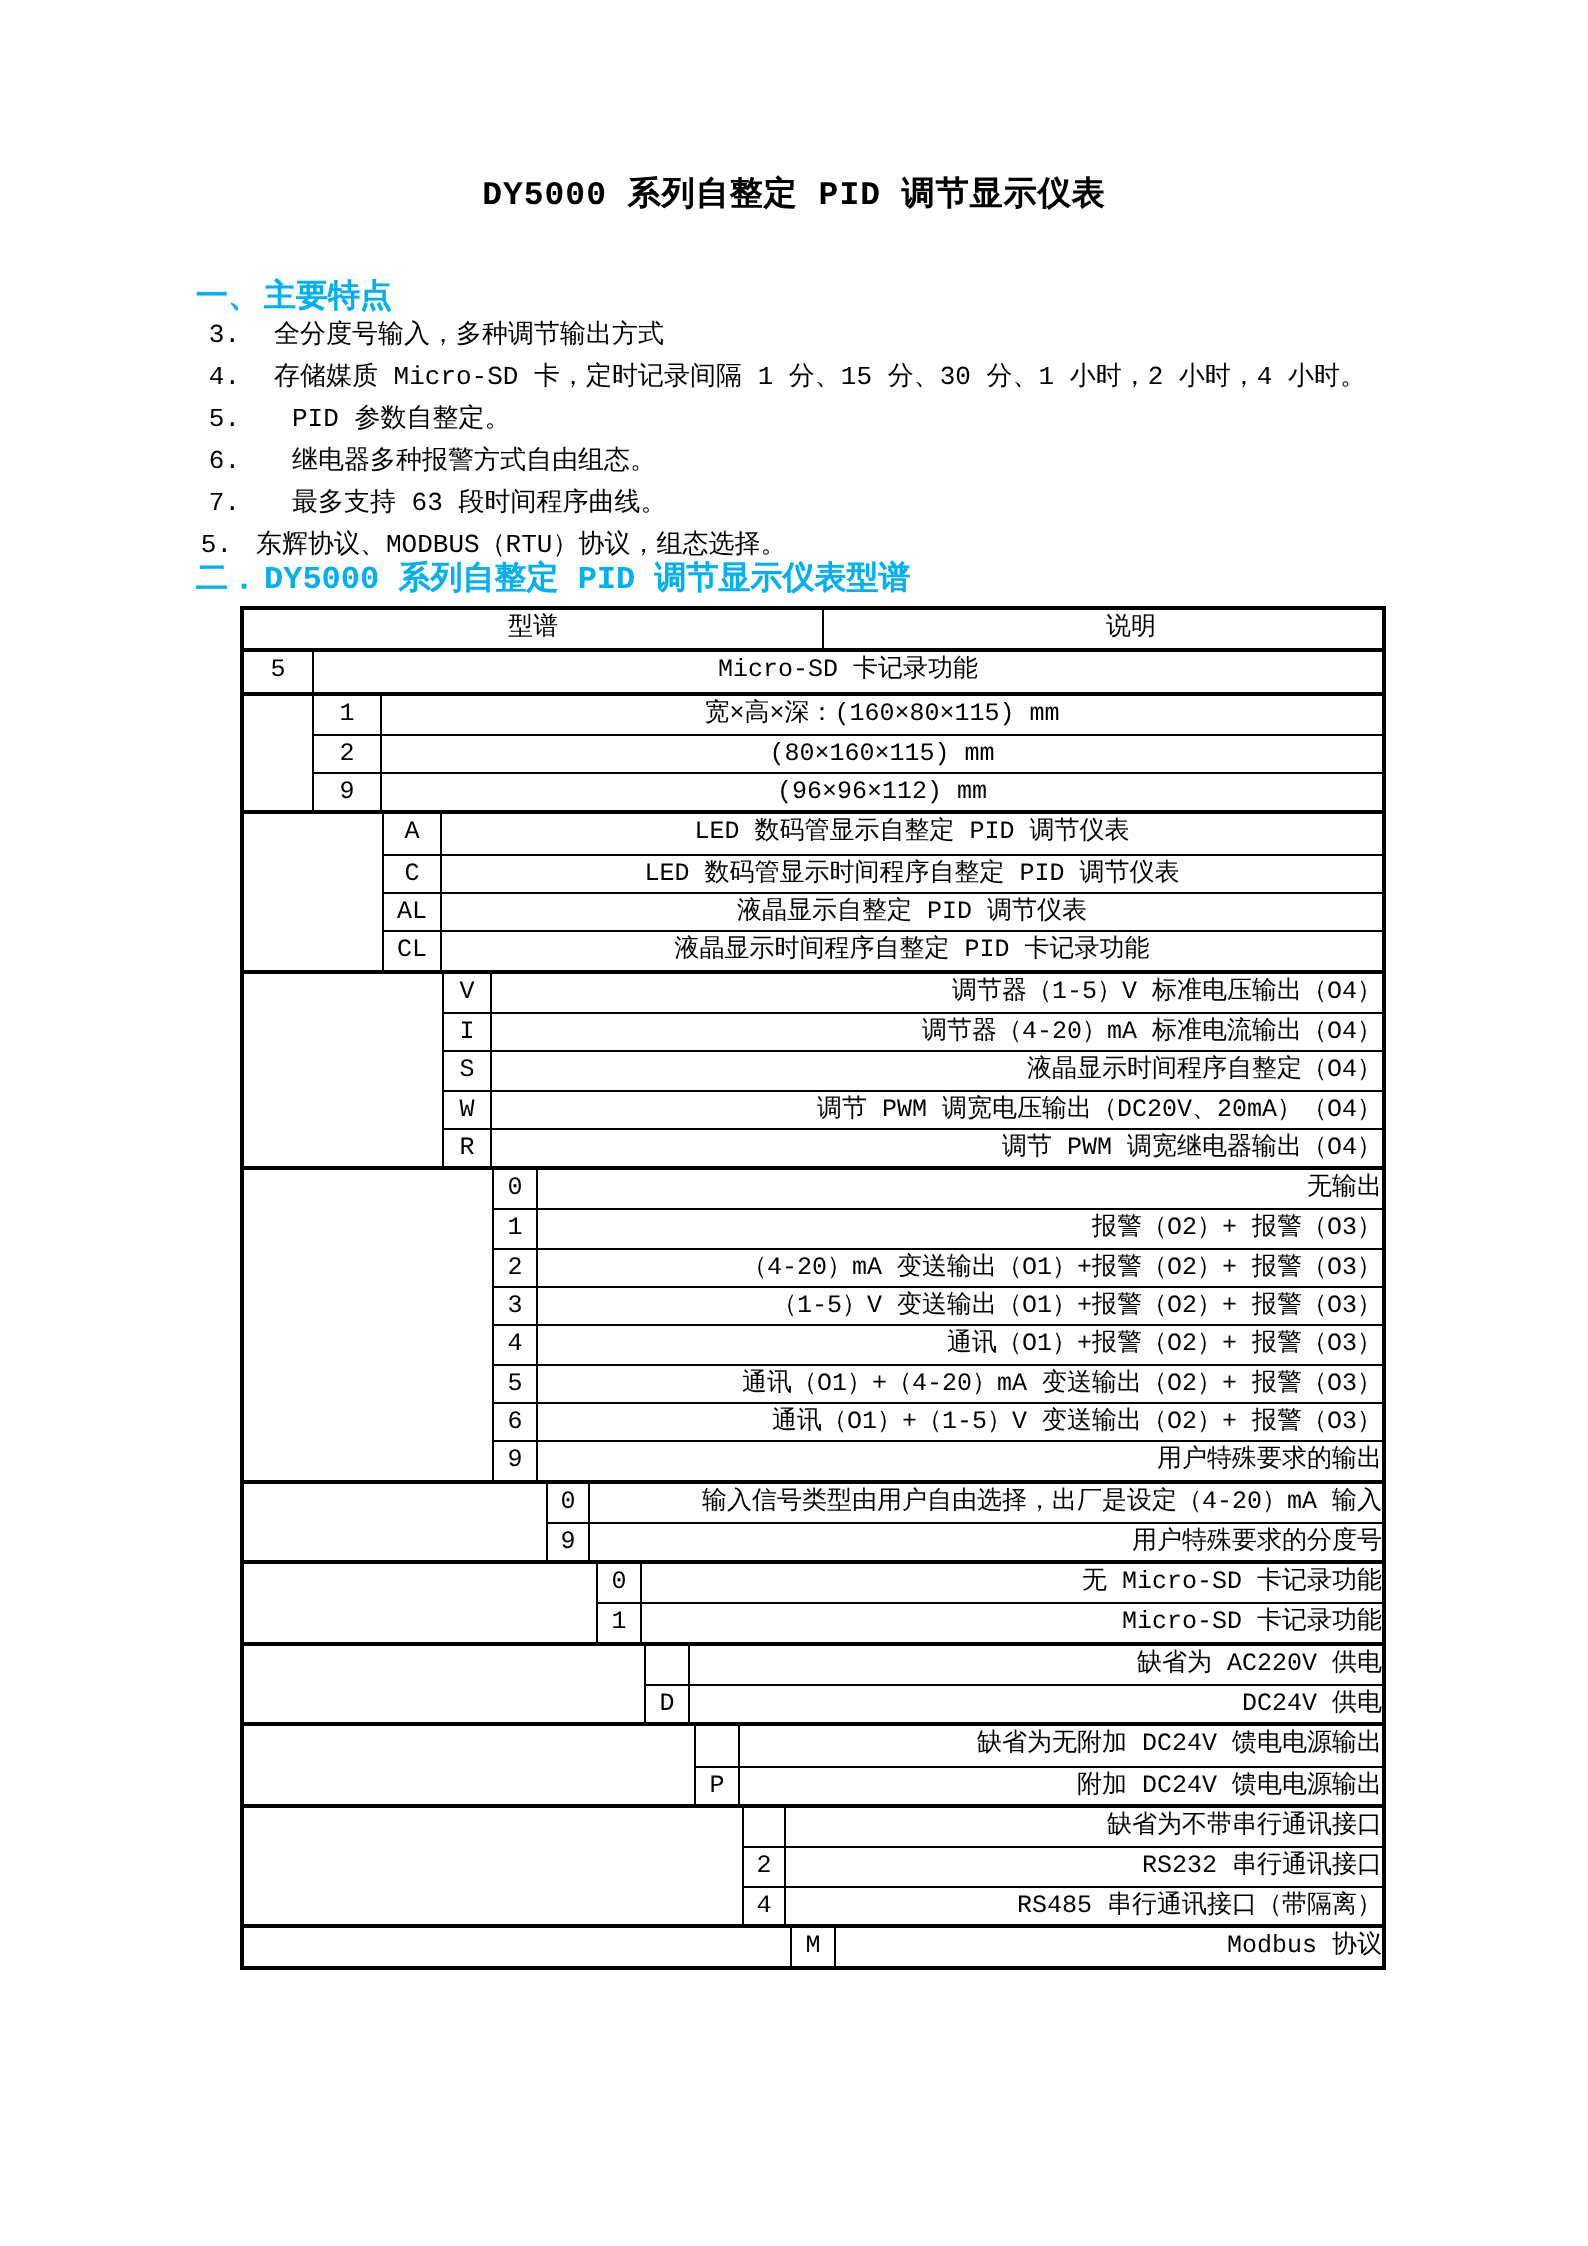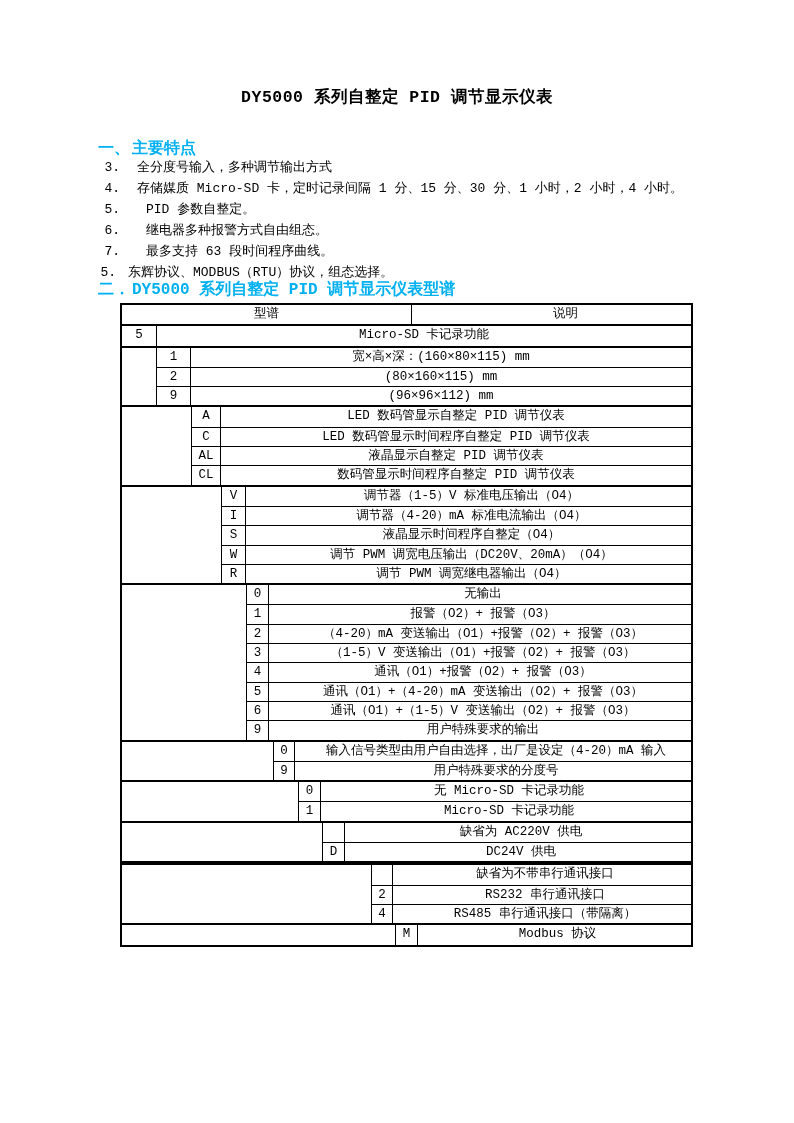--- a/index.html
+++ b/index.html
@@ -55,21 +55,21 @@
   .spec-row{display:flex;height:19.3px;box-sizing:border-box;overflow:hidden;}
   .spec-row + .spec-row{border-top:1px solid #000;}
   .spec-code{
     box-sizing:border-box;flex:0 0 auto;
     border-right:1px solid #000;
     text-align:center;line-height:18.3px;
   }
   .spec-row:first-child .spec-code{line-height:19.3px;}
   .spec-desc{flex:1;line-height:18.3px;white-space:nowrap;overflow:hidden;min-width:0;box-sizing:border-box;}
   .spec-row:first-child .spec-desc{line-height:19.3px;}
-  .spec-desc.al-left{text-align:center;padding-left:6px;}
+  .spec-desc.al-left{text-align:right;padding-left:6px;}
   .spec-desc.al-center{text-align:center;}
 </style>
 </head>
 <body>
 
 <div class="page">
 
   <div class="doc-title">DY5000 系列自整定 PID 调节显示仪表</div>
 
   <div class="sec-heading" id="sec1">
@@ -148,21 +148,21 @@
             <div class="spec-row">
               <div class="spec-code" style="width: 29px;">C</div>
               <div class="spec-desc al-center">LED 数码管显示时间程序自整定 PID 调节仪表</div>
             </div>
             <div class="spec-row">
               <div class="spec-code" style="width: 29px; text-align: center;">AL</div>
               <div class="spec-desc al-center">液晶显示自整定 PID 调节仪表</div>
             </div>
             <div class="spec-row">
               <div class="spec-code" style="width: 29px;">CL</div>
-              <div class="spec-desc al-center">数码管显示时间程序自整定 PID 调节仪表</div>
+              <div class="spec-desc al-center">液晶显示时间程序自整定 PID 卡记录功能</div>
             </div>
           </div>
         </div>
         <div class="spec-group">
           <div class="spec-spacer" style="width: 100px;"></div>
           <div class="spec-rows">
             <div class="spec-row">
               <div class="spec-code" style="width: 24px;">V</div>
               <div class="spec-desc al-left">调节器（1-5）V 标准电压输出（O4）</div>
             </div>
@@ -255,20 +255,30 @@
               <div class="spec-desc al-left">缺省为 AC220V 供电</div>
             </div>
             <div class="spec-row">
               <div class="spec-code" style="width: 22px;">D</div>
               <div class="spec-desc al-left">DC24V 供电</div>
             </div>
           </div>
         </div>
         <div class="spec-group">
           <div class="spec-spacer" style="width: 226px;"></div>
+          <div class="spec-rows">
+            <div class="spec-row">
+              <div class="spec-code" style="width: 22px;"></div>
+              <div class="spec-desc al-left">缺省为无附加 DC24V 馈电电源输出</div>
+            </div>
+            <div class="spec-row">
+              <div class="spec-code" style="width: 22px;">P</div>
+              <div class="spec-desc al-left">附加 DC24V 馈电电源输出</div>
+            </div>
+          </div>
         </div>
         <div class="spec-group">
           <div class="spec-spacer" style="width: 250px;"></div>
           <div class="spec-rows">
             <div class="spec-row">
               <div class="spec-code" style="width: 21px;"></div>
               <div class="spec-desc al-left">缺省为不带串行通讯接口</div>
             </div>
             <div class="spec-row">
               <div class="spec-code" style="width: 21px;">2</div>

